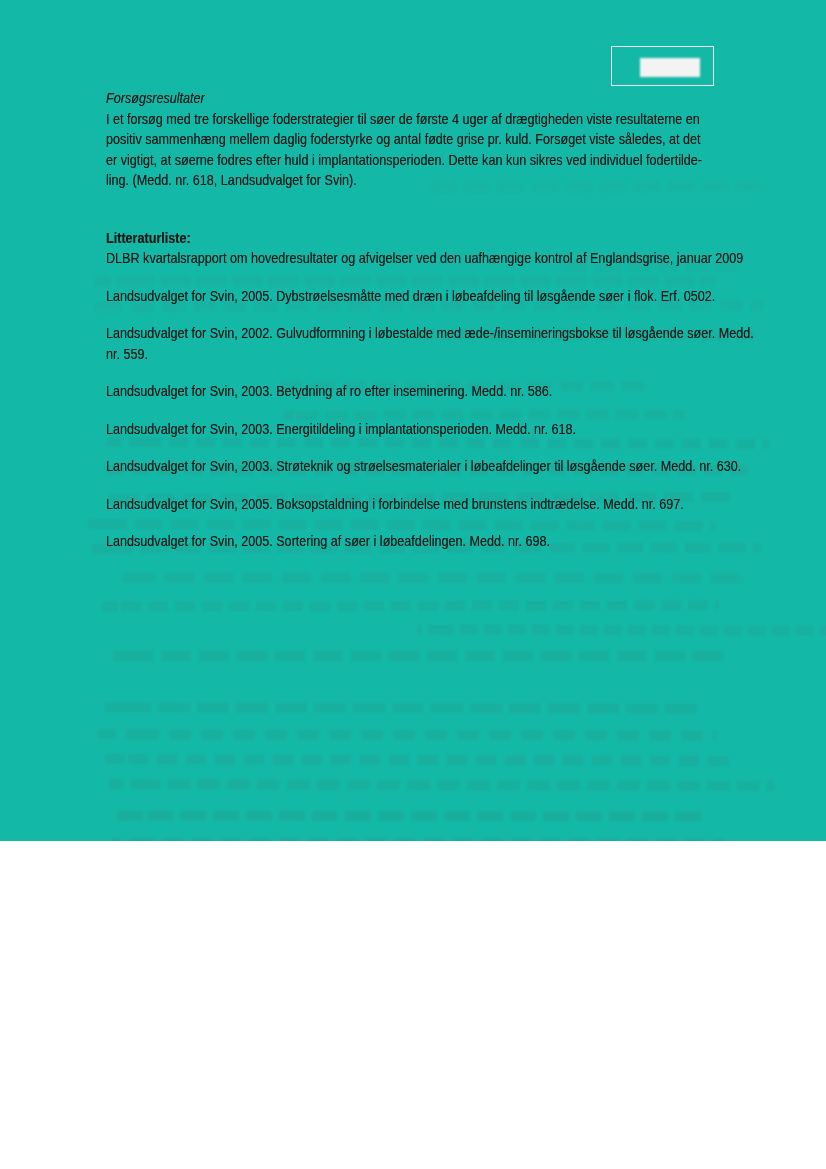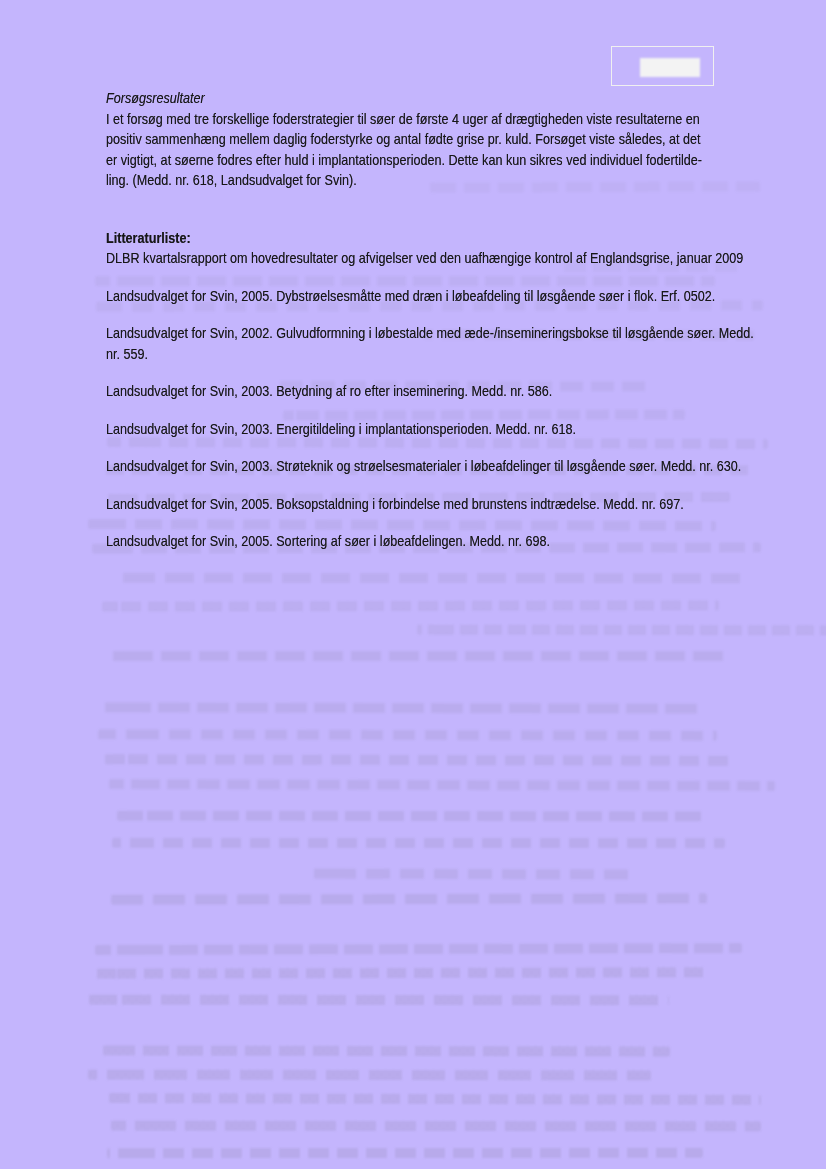--- a/index.html
+++ b/index.html
@@ -4,22 +4,22 @@
 <style>
   html, body {
     margin: 0;
     padding: 0;
     background: #ffffff;
     font-family: "Liberation Sans", sans-serif;
   }
   .page {
     position: relative;
     width: 826px;
-    height: 1169px;
-    background: #c4b5fd;
+    height: 841px;
+    background: #14b8a6;
     overflow: hidden;
   }
   
   .stamp-box {
     position: absolute;
     left: 611px;
     top: 46px;
     width: 101px;
     height: 38px;
     border: 1px solid #f0f0f0;

